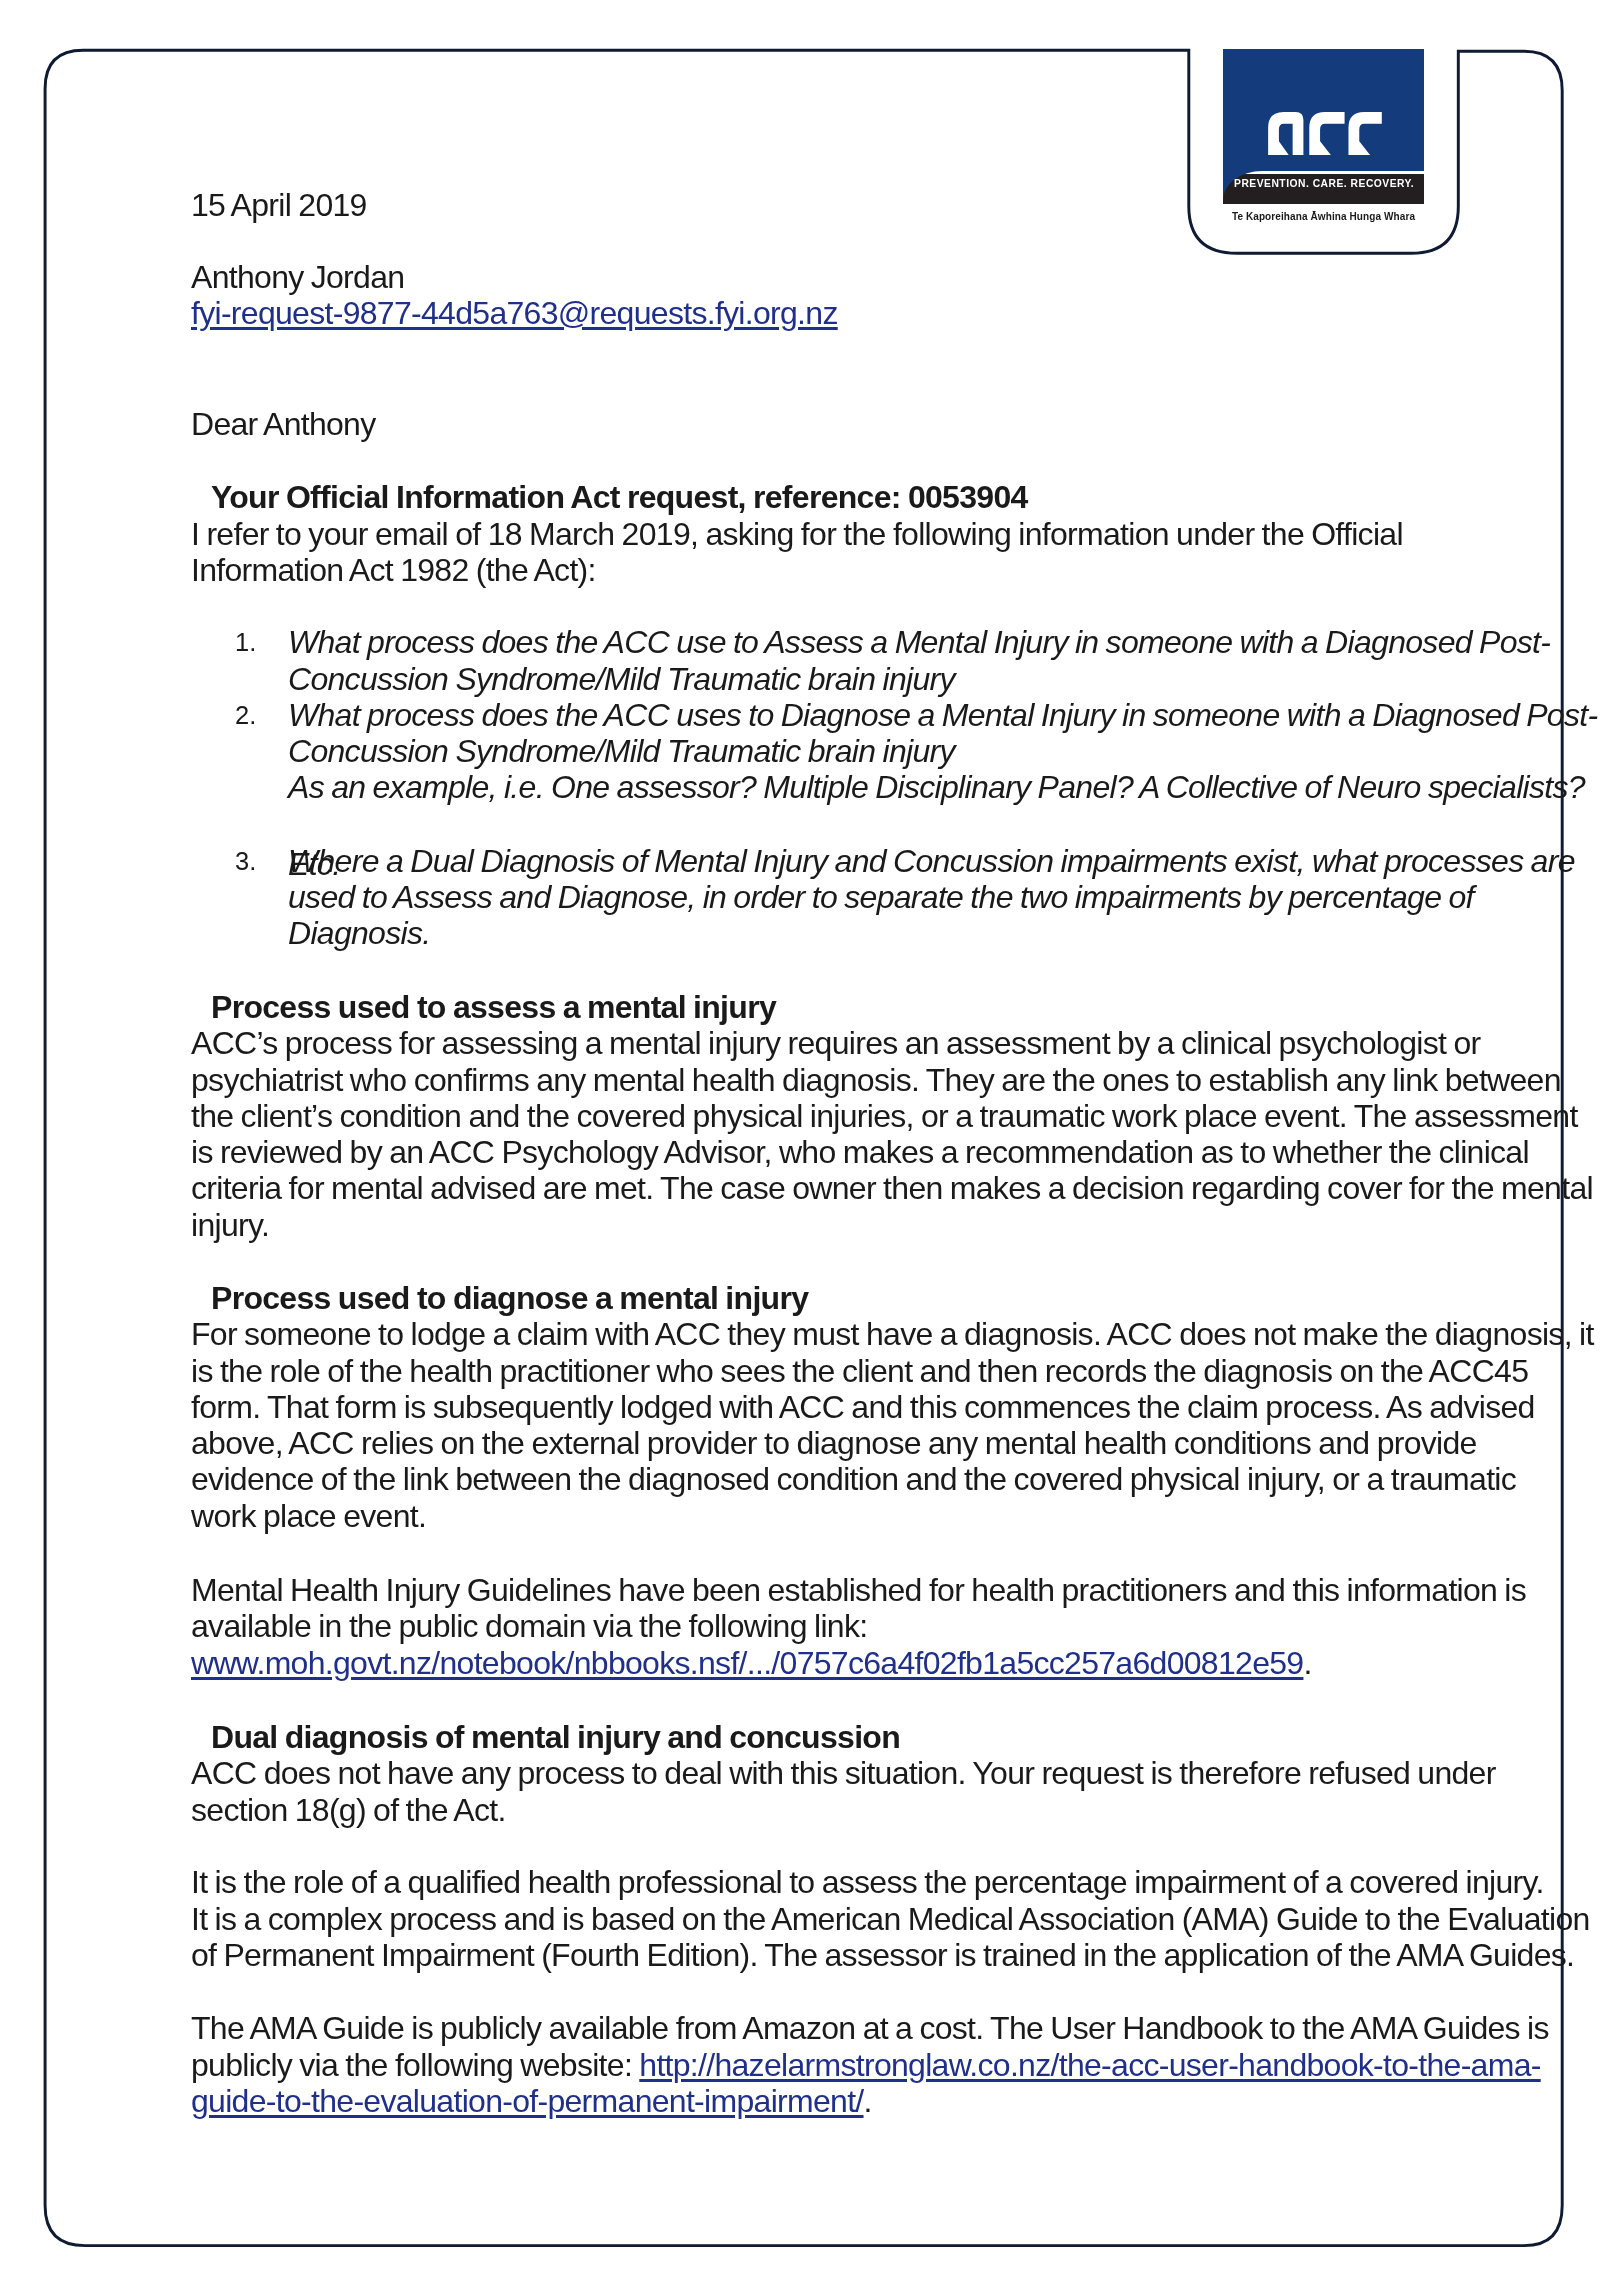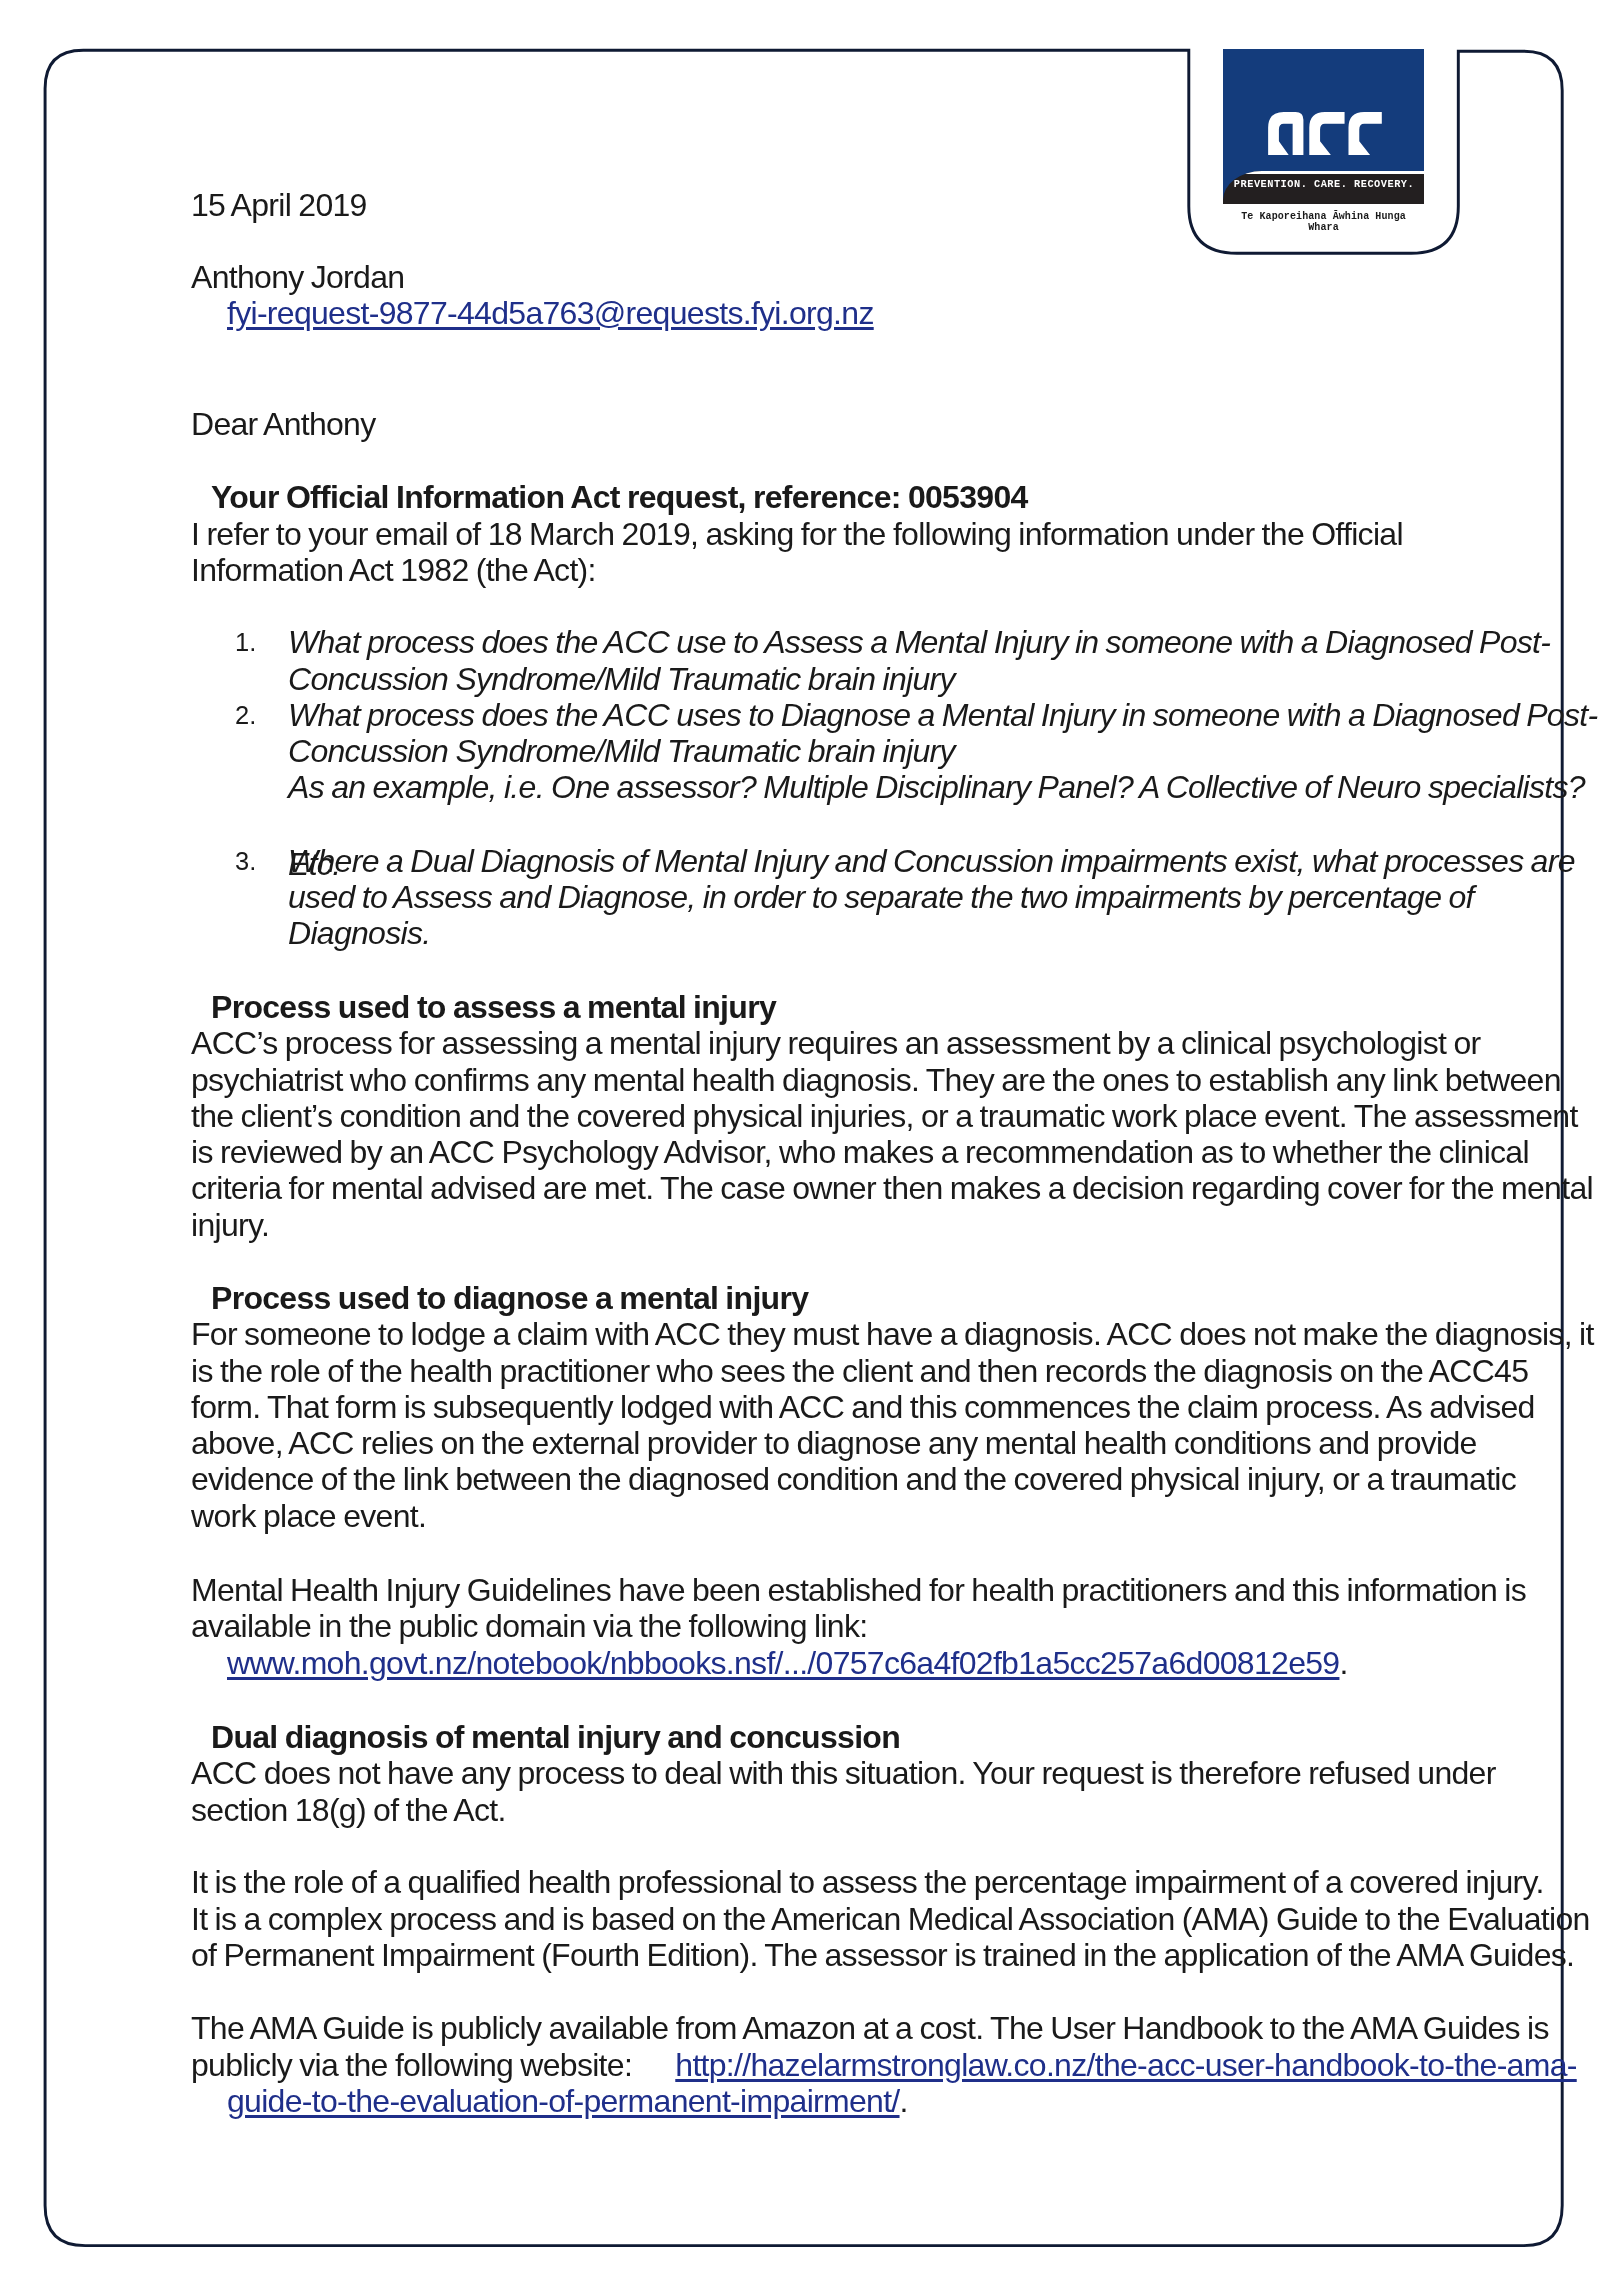--- a/index.html
+++ b/index.html
@@ -1,35 +1,35 @@
 <!DOCTYPE html>
 <html><head>
 <meta charset="utf-8">
 <style>
   html, body { margin: 0; padding: 0; background: #ffffff; }
   body { width: 1621px; height: 2293px; position: relative; overflow: hidden;
          font-family: "Liberation Sans", "DejaVu Sans", sans-serif; color: #1a1a1a; }
   .frame { position: absolute; left: 0; top: 0; width: 1621px; height: 2293px; pointer-events: none; }
-  .logo { position: absolute; left: 1223px; top: 49px; width: 173px; height: 176px; font-family: Liberation Mono, monospace; }
+  .logo { position: absolute; left: 1223px; top: 49px; width: 173px; height: 176px; }
   .logo-blue { position: absolute; left: 0; top: 0; width: 201px; height: 155px; background: #143c7c; }
   .logo-band { position: absolute; left: 0; top: 122px; width: 201px; height: 33px; background: #231f20;
                border-top-left-radius: 39px 29px; overflow: hidden; }
   .logo-band::before { content: ""; position: absolute; left: 0; top: 0; width: 201px; height: 2.9px; background: #ffffff; }
   .logo-tag { position: absolute; left: 0; top: 129px; width: 201px; text-align: right; padding-right: 9.8px; box-sizing: border-box;
               color: #ffffff; font-size: 10.3px; font-weight: bold; letter-spacing: 0.5px; }
   .logo-sub { position: absolute; left: 0; top: 162px; width: 201px; text-align: center;
               font-size: 10px; font-weight: bold; color: #1a1a1a; letter-spacing: 0.1px; }
   .logo-mark { position: absolute; left: 39px; top: 59px; width: 123px; height: 49px; }
   .line { position: absolute; left: 191px; font-size: 32px; line-height: 36px; white-space: nowrap;
           letter-spacing: -0.7px; word-spacing: -1px; }
   .b { font-weight: bold; margin-left: 20px; }
   .i { font-style: italic; text-align: center; }
   .num { position: absolute; left: 235px; font-size: 25.5px; line-height: 36px; }
   .li { left: 288px; }
-  a.link { color: #1f2f8a; text-decoration: underline; text-underline-offset: 2.9px; margin-left: 36px; }
+  a.link { color: #1f2f8a; text-decoration: underline; text-underline-offset: 2.9px; }
 </style>
 </head>
 <body>
 
 <svg class="frame" viewBox="0 0 1654 2339" xmlns="http://www.w3.org/2000/svg">
   <path d="M 1213 51 L 85 51 Q 46 51 46 90 L 46 2250 Q 46 2291 87 2291 L 1555 2291 Q 1594 2291 1594 2250 L 1594 92 Q 1594 52 1555 52 L 1488 52 L 1488 210 Q 1488 258 1440 258 L 1262 258 Q 1213 258 1213 210 Z" fill="none" stroke="#0f1a33" stroke-width="3"></path>
 </svg>
 
 <div class="logo">
   <div class="logo-blue"></div>

